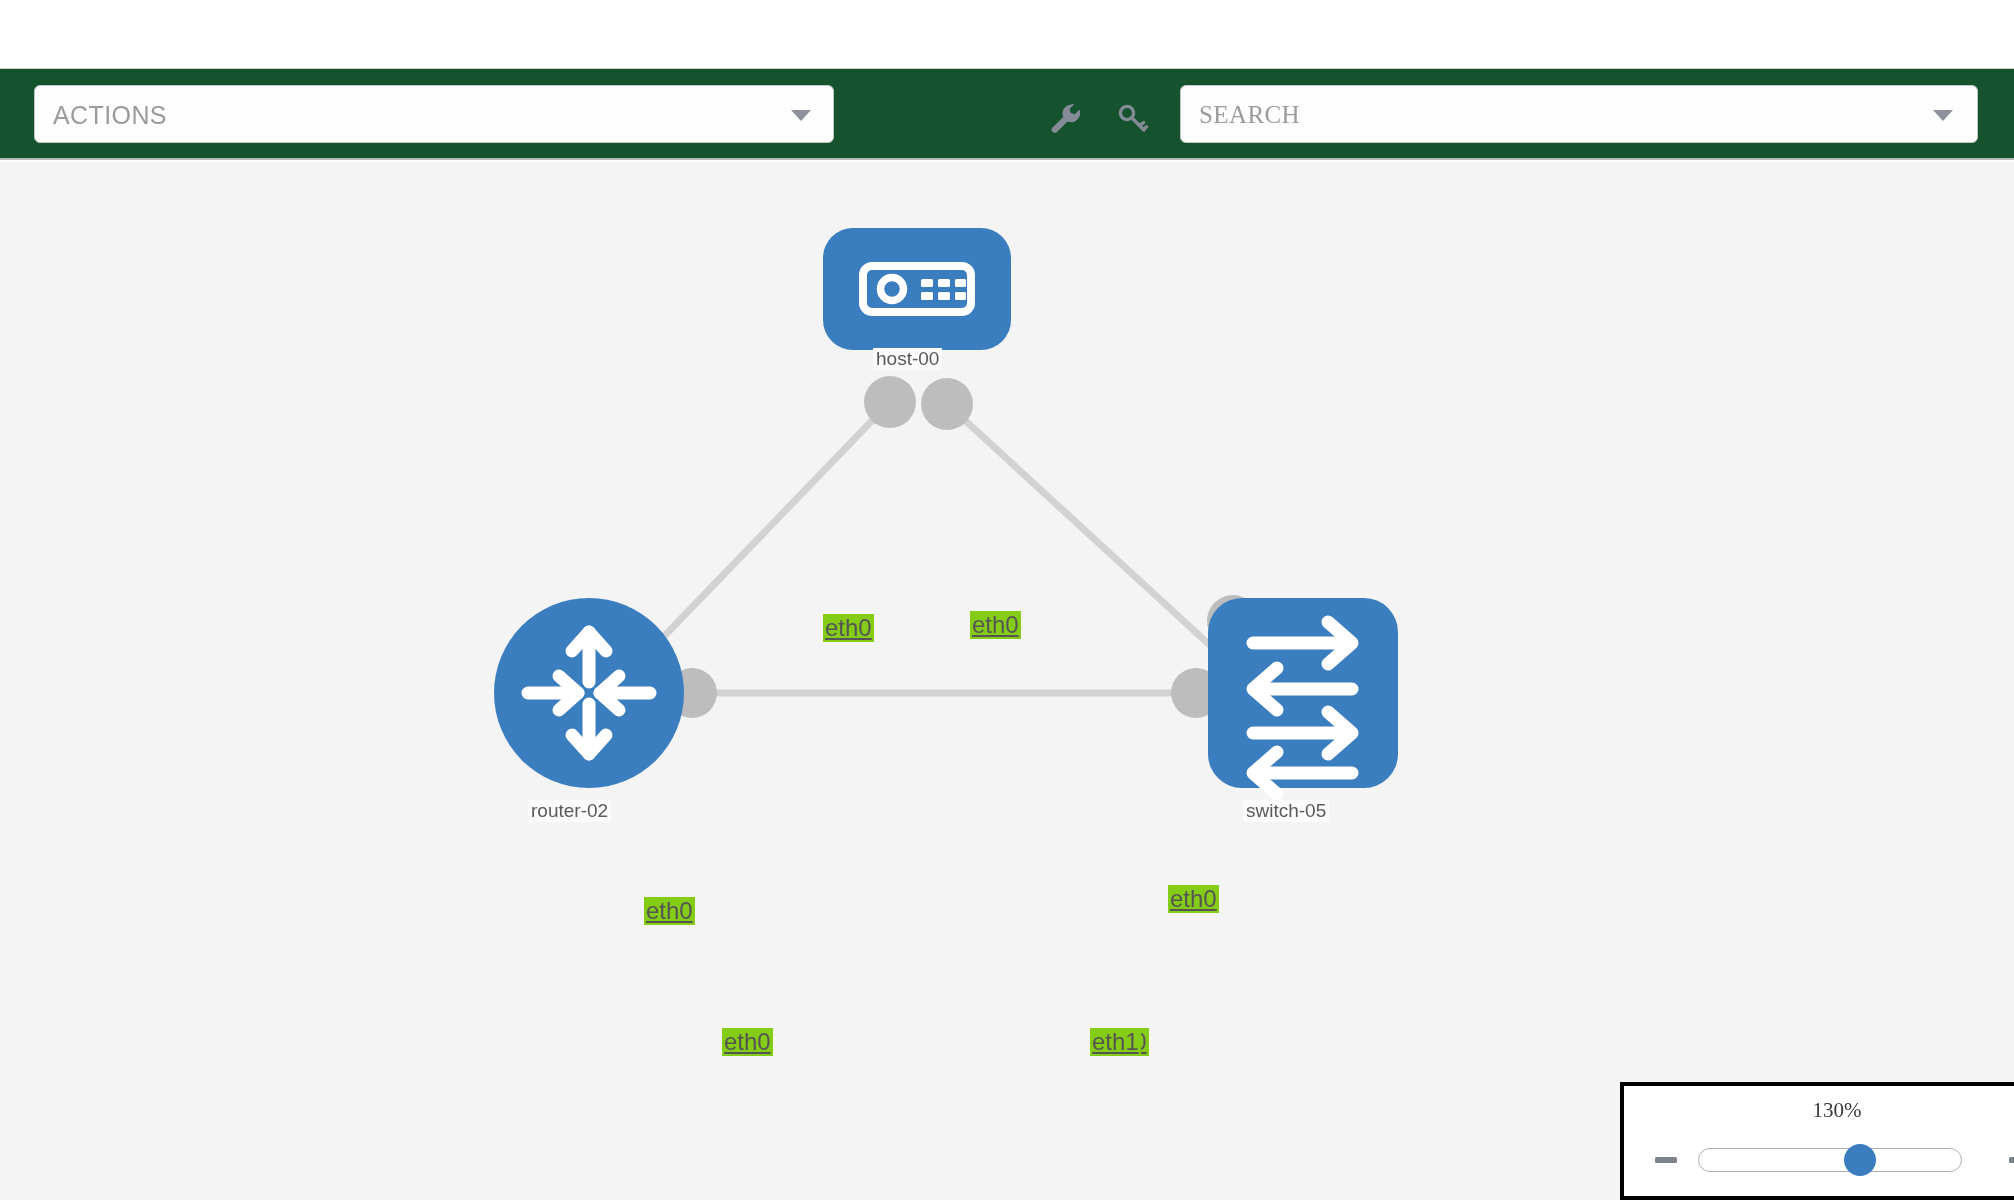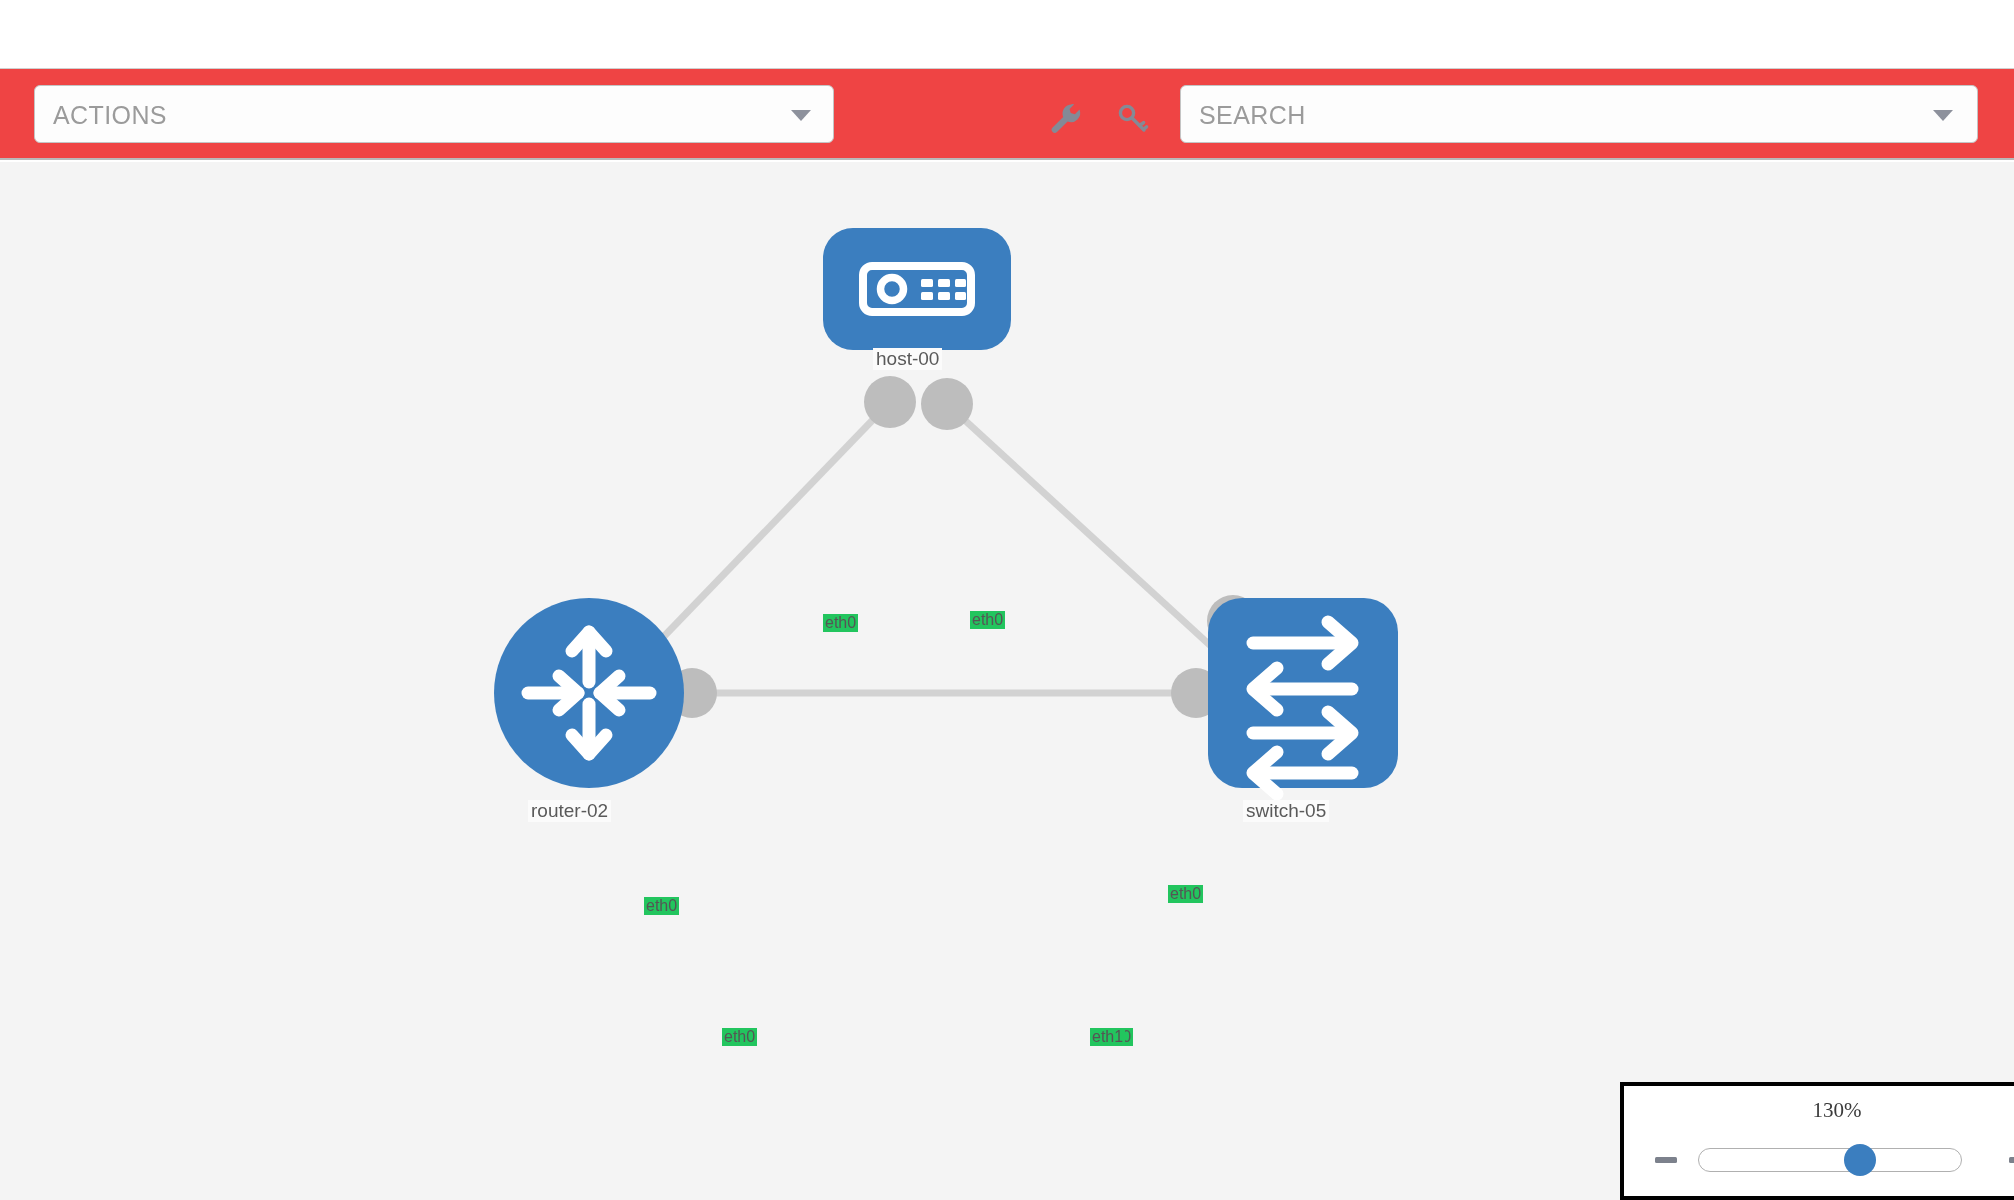--- a/index.html
+++ b/index.html
@@ -43,21 +43,21 @@
     background: #c9c9c9;
     cursor: pointer;
   }
   .close-btn svg { display:block; }
 
   
   .toolbar {
     position: absolute;
     left: 0; top: 68px;
     width: 2014px; height: 92px;
-    background: #ef4444;
+    background: #14532d;
     border-top: 1px solid #cfcfcf;
     border-bottom: 2px solid #b9b9b9;
   }
   .actions-select {
     position: absolute;
     left: 34px; top: 16px;
     width: 800px; height: 58px;
     background: #fdfdfd;
     border: 1px solid #c4c4c4;
     border-radius: 6px;
@@ -92,20 +92,21 @@
   .tool-icon svg { display:block; }
 
   .search-box {
     position: absolute;
     left: 1180px; top: 16px;
     width: 798px; height: 58px;
     background: #fdfdfd;
     border: 1px solid #c4c4c4;
     border-radius: 6px;
     cursor: text;
+    font-family: Liberation Serif, serif;
   }
   .search-placeholder {
     position: absolute;
     left: 18px; top: 15px;
     font-size: 25px;
     color: #9b9b9b;
     letter-spacing: 0.4px;
   }
   .search-box .caret { right: 24px; }
 
@@ -128,26 +129,27 @@
     position: absolute;
     font-size: 19px;
     color: #5a5a5a;
     background: #fbfbfb;
     white-space: nowrap;
     padding: 0 3px;
     line-height: 1.15;
   }
   .edge-label {
     position: absolute;
-    font-size: 16px;
+    font-size: 24px;
     color: #555555;
-    background: #22c55e;
+    background: #84cc16;
     white-space: nowrap;
     padding: 0 2px;
     line-height: 1.15;
+    text-decoration: underline;
   }
 
   
   .zoom-panel {
     position: absolute;
     left: 1620px; top: 1082px;
     width: 434px; height: 118px;
     background: #ffffff;
     border: 4px solid #000000;
     font-family: Liberation Serif, serif;

